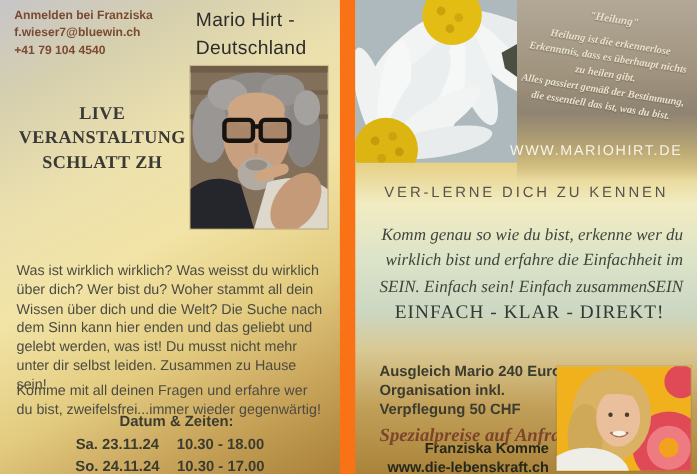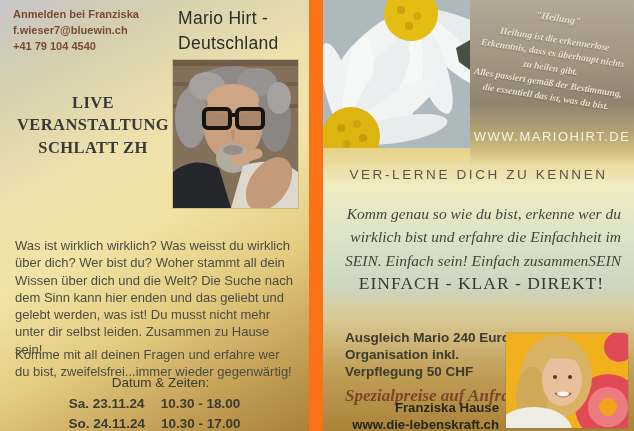--- a/index.html
+++ b/index.html
@@ -35,21 +35,21 @@
   .intro, .invite {
     position:absolute; left:15px; width:280px; 
     font-size:13px; line-height:1.33; color:#4c4c42;
   }
   .intro { top:237px; }
   .invite { top:346px; }
   .schedule {
     position:absolute; left:0; top:375px; width:309px; text-align:center;
     color:#3b3b2f;
   }
-  .schedule-heading { font-size:13.5px; font-weight:normal; margin-bottom:4px;margin-left:12px; }
+  .schedule-heading { font-size:13.5px; font-weight:bold; margin-bottom:4px;margin-left:12px; }
   .schedule-row { font-size:13.5px; font-weight:600; line-height:1.45; }
   .schedule-row .time { margin-left:16px; }
   
   .right-panel {
     position:absolute; left:323px; top:0; width:311px; height:431px;
     background:linear-gradient(180deg,
       #cdbfa0 0%, #e6d28a 35%, #f2ecc2 43%, #dbe3c8 55%,
       #ccd7c2 66%, #d9c893 74%, #c19f58 86%, #aa8339 100%);
   }
   .quote-block {
@@ -61,21 +61,21 @@
   .quote {
     position:absolute; left:-6px; top:10px; width:176px; text-align:center;
     transform:rotate(9deg);
     font-family:"Liberation Serif", serif; font-style:italic; font-weight:bold;
     font-size:9.5px; line-height:1.55; color:#e9e2cf;
     text-shadow:0 1px 1px rgba(60,50,35,.35);
   }
   .quote-title { font-size:10px; margin-bottom:6px; }
   .photo-daisy { position:absolute; left:0; top:0; width:147px; height:148px; }
   .website {
-    position:absolute; left:147px; top:129px; width:164px; text-align:center;
+    position:absolute; left:137px; top:129px; width:164px; text-align:center;
     font-size:13px; font-weight:500; letter-spacing:1.5px; color:#f7f3e8;
   }
   .tagline {
     position:absolute; left:0; top:167px; width:311px; text-align:center;
     font-size:13.5px; letter-spacing:2.6px; color:#56554b;
   }
   .message {
     position:absolute; left:13px; top:202px; width:285px; text-align:right;
     font-family:"Liberation Serif", serif; font-style:italic;
     font-size:15.5px; line-height:1.5; color:#3e463c;
@@ -256,21 +256,21 @@
 
     <div class="pricing">
       <div>Ausgleich Mario 240 Euro</div>
       <div>Organisation inkl.</div>
       <div>Verpflegung 50 CHF</div>
     </div>
 
     <div class="pricing-note">Spezialpreise auf Anfrage!</div>
 
     <div class="organizer">
-      <div>Franziska Hause</div>
+      <div>Franziska Komme</div>
       <div>www.die-lebenskraft.ch</div>
     </div>
 
     <div class="photo-franziska">
       <svg viewBox="0 0 122 95" preserveAspectRatio="none">
         <rect width="122" height="95" fill="#f0b11c"></rect>
 
         <circle cx="113" cy="14" r="15" fill="#e04a56"></circle>
         <circle cx="102" cy="74" r="33" fill="#e04a56"></circle>
         <circle cx="102" cy="74" r="20" fill="#ee7b82"></circle>

